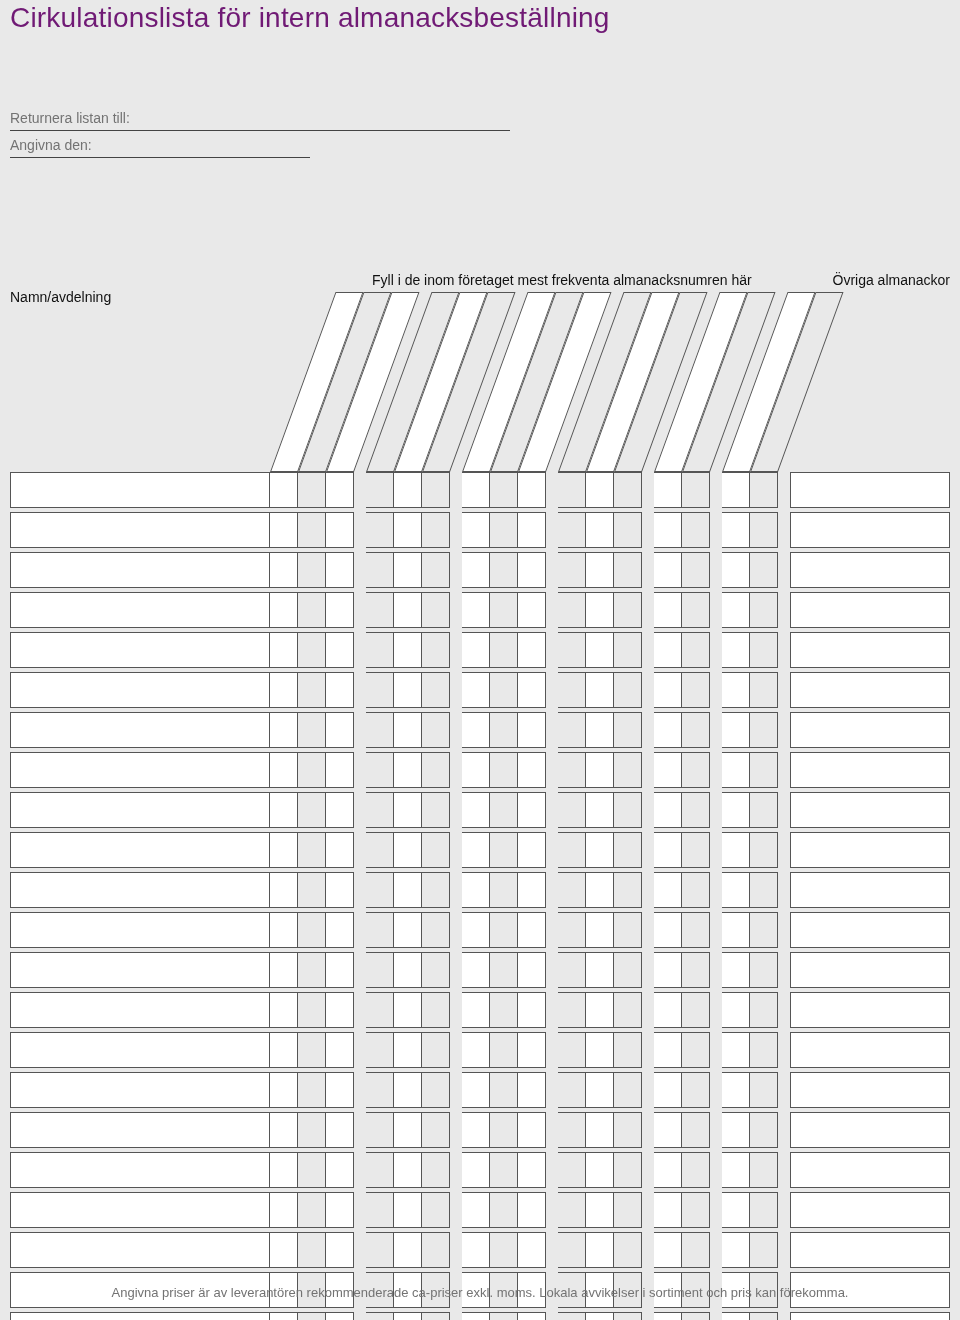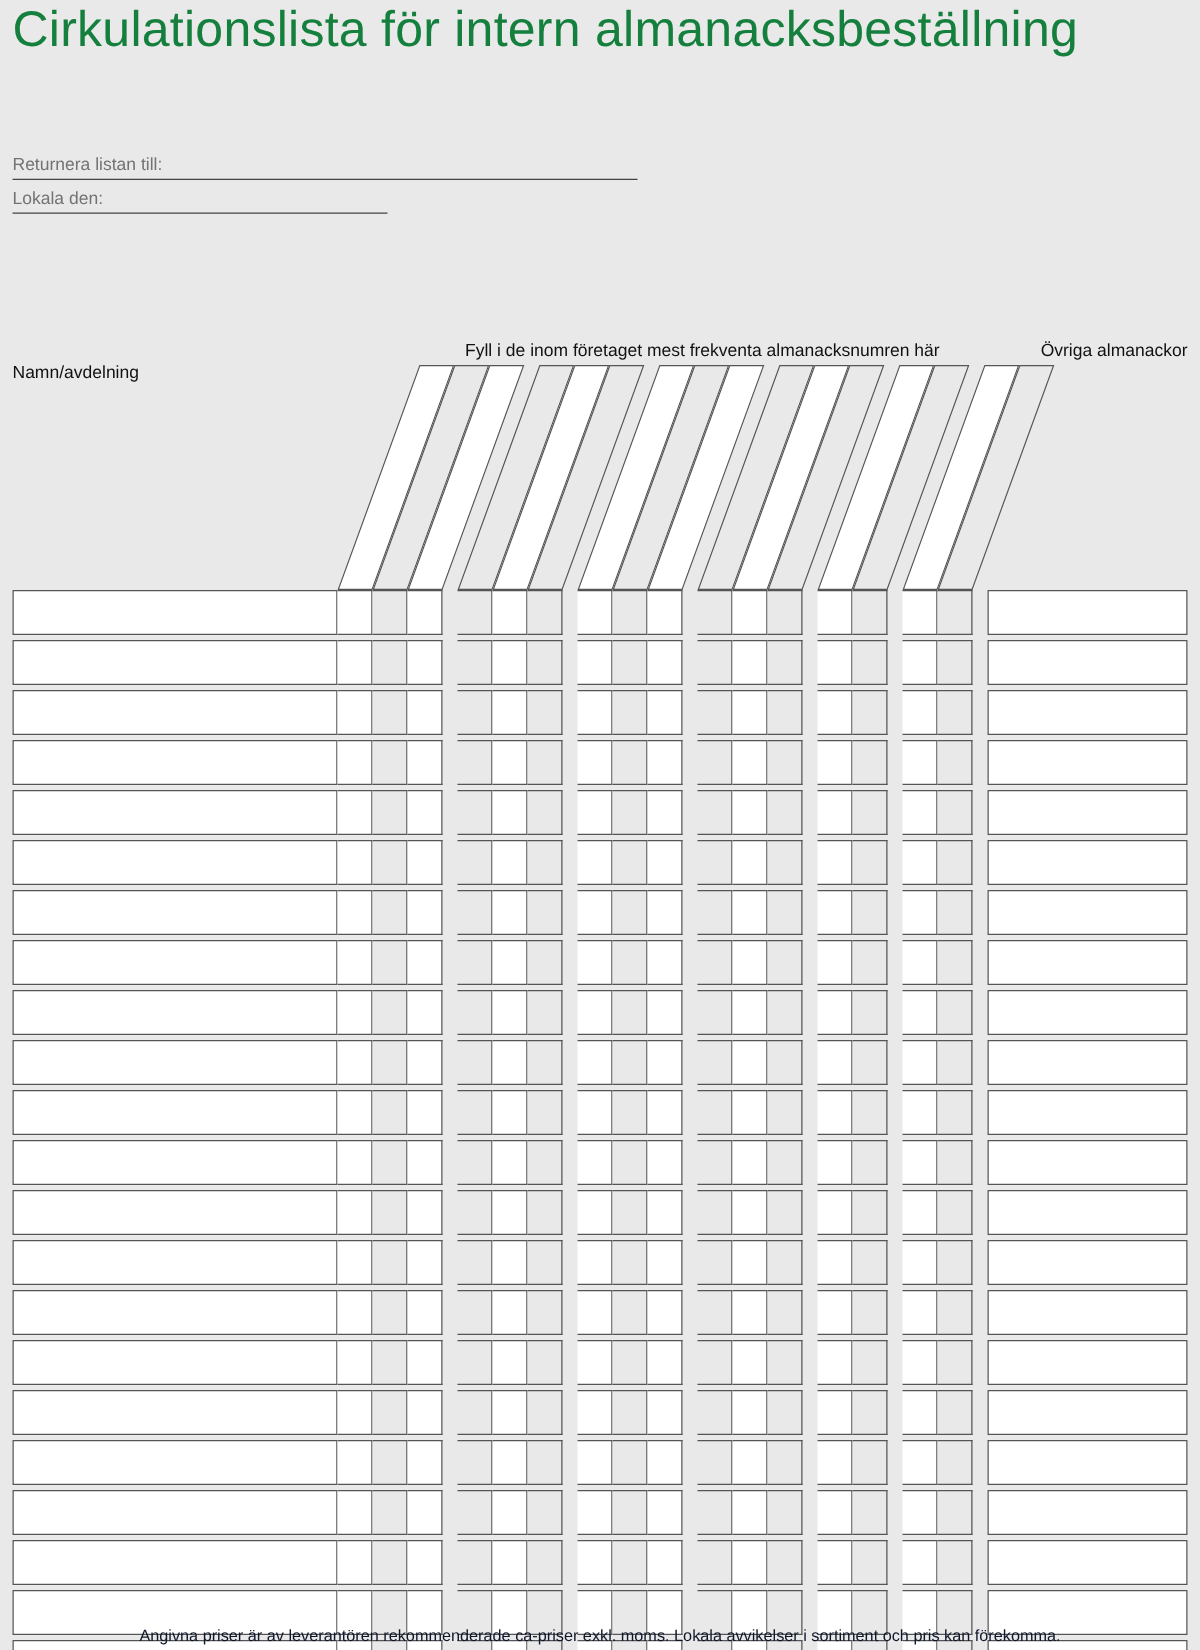--- a/index.html
+++ b/index.html
@@ -13,25 +13,25 @@
     color: #222;
     overflow: hidden;
   }
   .page {
     position: relative;
     width: 960px;
     height: 1320px;
     padding: 0 10px;
   }
   .title {
-    font-size: 40px;
+    font-size: 28px;
     font-weight: 400;
     letter-spacing: 0.2px;
     margin-top: 2px;
-    color: #15803d;
+    color: #701a75;
   }
   .meta {
     margin-top: 70px;
     width: 500px;
   }
   .meta-row {
     font-size: 14px;
     color: #737373;
     border-bottom: 1px solid #444;
     padding: 6px 0 4px 0;
@@ -111,37 +111,37 @@
   }
   .othercell {
     flex: 1;
     height: 36px;
     background: #fff;
     border: 1px solid #555;
   }
 
   .footer {
     position: absolute;
-    bottom: 6px;
+    bottom: 22px;
     left: 0;
     right: 0;
     text-align: center;
     font-size: 13px;
-    color: #0f172a;
+    color: #737373;
   }
 </style>
 </head>
 <body>
 
 <div class="page">
   <div class="title">Cirkulationslista för intern almanacksbeställning</div>
 
   <div class="meta">
     <div class="meta-row">Returnera listan till:</div>
-    <div class="meta-row">Lokala den:</div>
+    <div class="meta-row">Angivna den:</div>
   </div>
 
   <div class="col-headers">
     <span class="col-h-left">Namn/avdelning</span>
     <span class="col-h-mid">Fyll i de inom företaget mest frekventa almanacksnumren här</span>
     <span class="col-h-right">Övriga almanackor</span>
   </div>
 
   <div class="grid-wrap">
     <div class="slant-area" id="slant-area">

